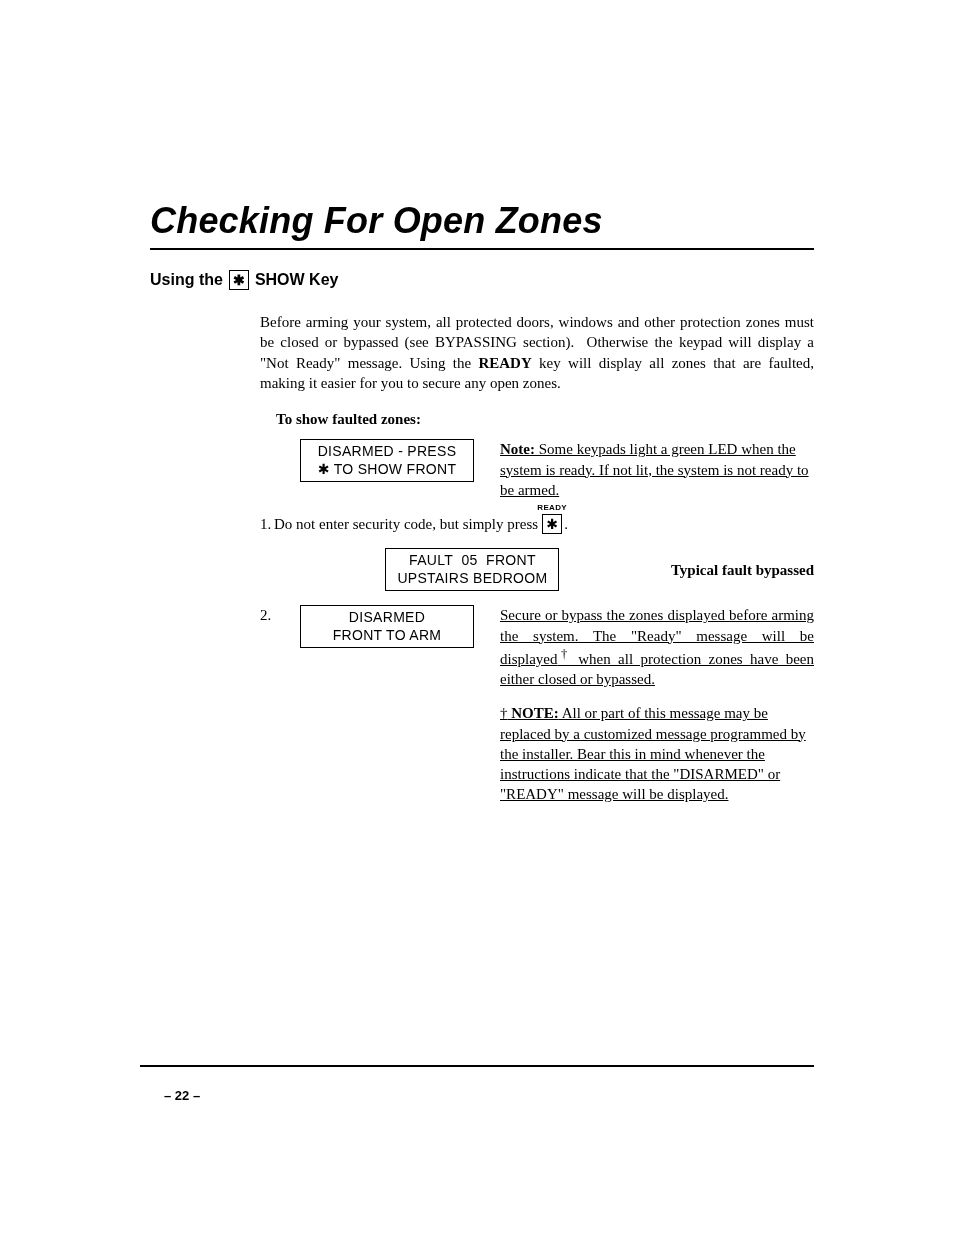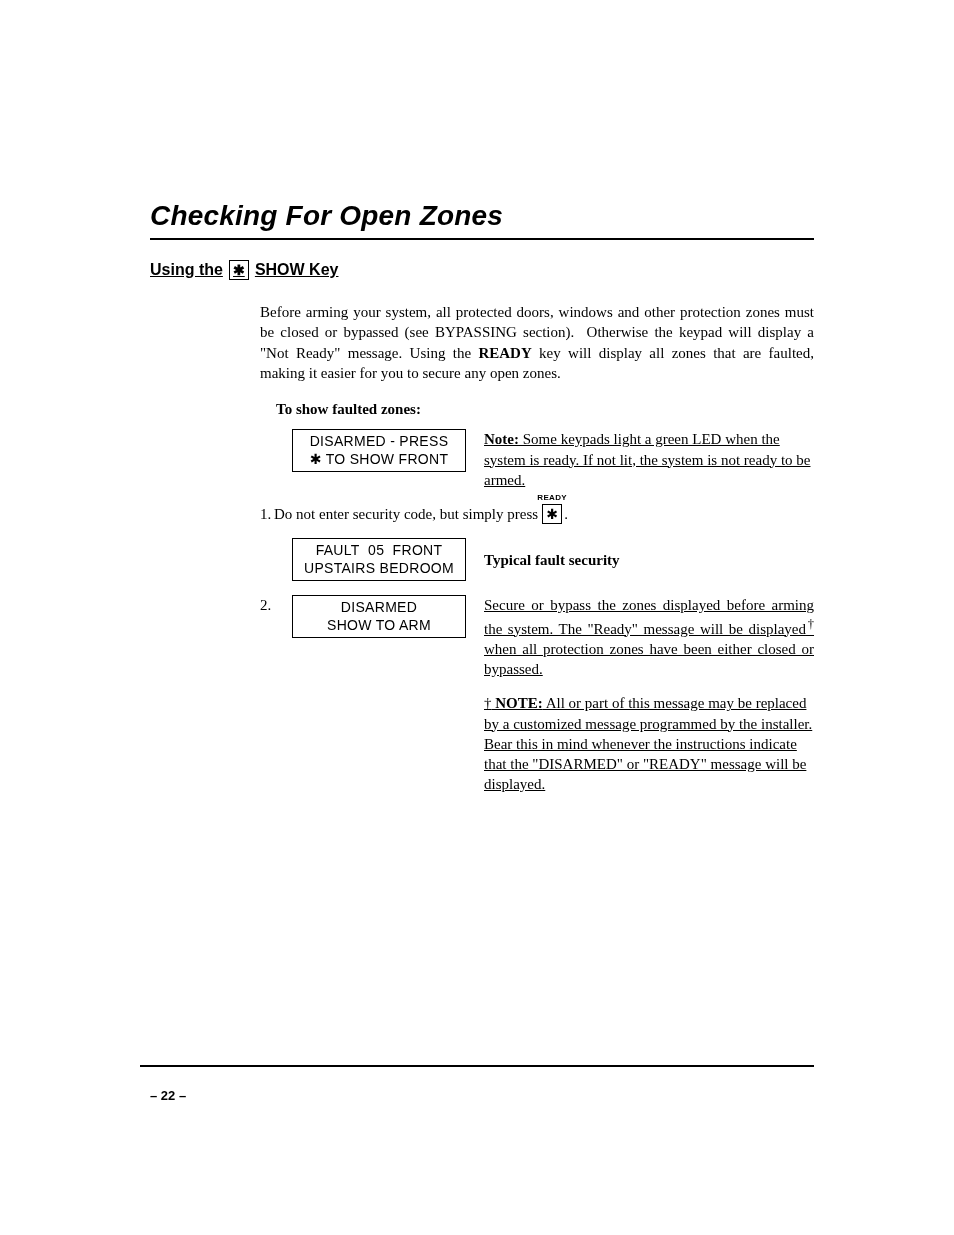--- a/index.html
+++ b/index.html
@@ -13,37 +13,36 @@
     width: 954px;
     height: 1235px;
     box-sizing: border-box;
     padding: 200px 140px 110px 150px;
     position: relative;
   }
   .title {
     font-family: Arial, Helvetica, sans-serif;
     font-weight: 700;
     font-style: italic;
-    font-size: 28px;
+    font-size: 36px;
     letter-spacing: 0.2px;
     margin: 0 0 6px 0;
   }
   .title-rule {
     border: none;
     border-top: 2px solid #000;
     margin: 2px 0 20px 0;
   }
   .subhead {
     font-family: Arial, Helvetica, sans-serif;
     font-weight: 700;
     font-size: 16px;
     margin: 0 0 22px 0;
     display: flex;
     align-items: center;
-    text-decoration: underline;
   }
   .keycap {
     display: inline-flex;
     align-items: center;
     justify-content: center;
     border: 1px solid #000;
     width: 18px;
     height: 18px;
     font-family: Arial, sans-serif;
     font-size: 14px;
@@ -73,22 +72,23 @@
     text-align: justify;
     margin: 0 0 16px 0;
   }
   .procedure-head {
     font-weight: 700;
     margin: 0 0 10px 16px;
   }
   .row {
     display: flex;
     align-items: flex-start;
-    gap: 18px;
+    gap: 26px;
     margin-bottom: 14px;
+    justify-content: space-between;
   }
   .num {
     width: 14px;
     flex: 0 0 14px;
     font-size: 15px;
   }
   .lcd {
     border: 1px solid #000;
     font-family: Arial, Helvetica, sans-serif;
     font-size: 14px;
@@ -126,21 +126,21 @@
   .footer-rule {
     position: absolute;
     left: 140px;
     right: 140px;
     bottom: 160px;
     border: none;
     border-top: 2px solid #000;
   }
   .page-num {
     position: absolute;
-    left: 150px;
+    left: 164px;
     bottom: 132px;
     font-family: Arial, Helvetica, sans-serif;
     font-weight: 700;
     font-size: 13px;
   }
 </style>
 </head>
 <body>
 
 <div class="page">
@@ -184,28 +184,28 @@
       </span>
       <span> .</span>
     </div>
 
     <div class="row">
       <div class="num"></div>
       <div class="lcd">
         <div class="lcd-line">FAULT&nbsp;&nbsp;05&nbsp;&nbsp;FRONT</div>
         <div class="lcd-line">UPSTAIRS BEDROOM</div>
       </div>
-      <div class="typical">Typical fault security</div>
+      <div class="typical">Typical fault bypassed</div>
     </div>
 
     <div class="row">
       <div class="num">2.</div>
       <div class="lcd">
         <div class="lcd-line">DISARMED</div>
-        <div class="lcd-line">SHOW TO ARM</div>
+        <div class="lcd-line">FRONT TO ARM</div>
       </div>
       <div class="rcol">
         Secure or bypass the zones displayed before arming the system. The "Ready" message will be displayed<sup class="dagger">†</sup> when all protection zones have been either closed or bypassed.
       </div>
     </div>
 
     <div class="row">
       <div class="num"></div>
       <div style="width:174px;flex:0 0 174px;"></div>
       <div class="rcol rcol-left">

